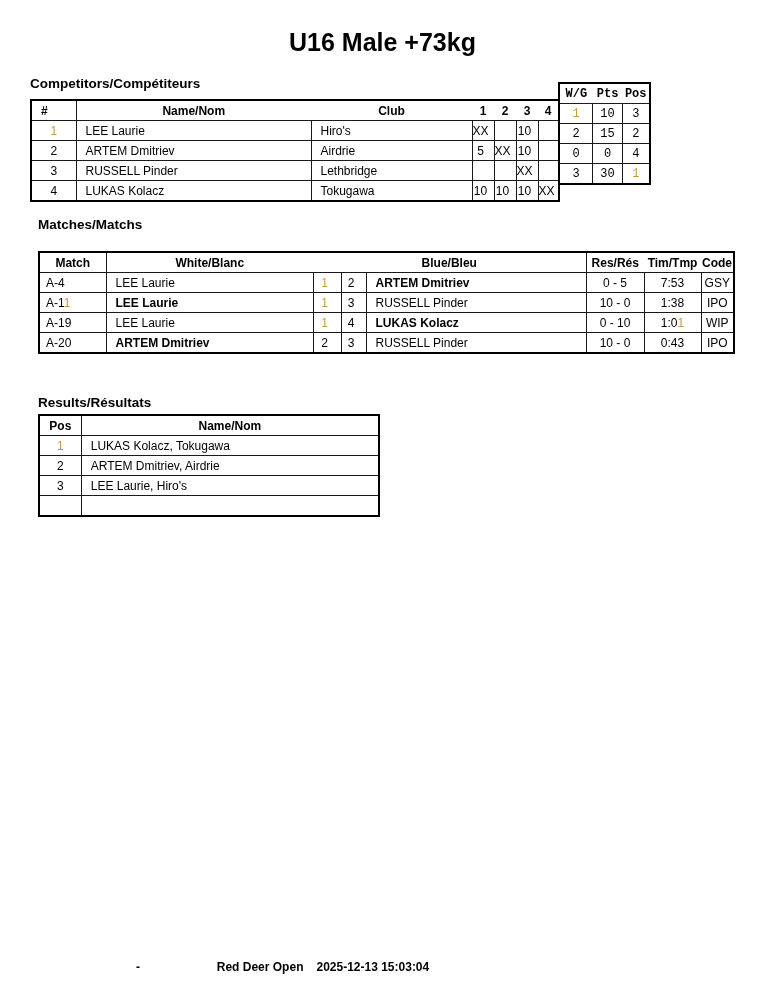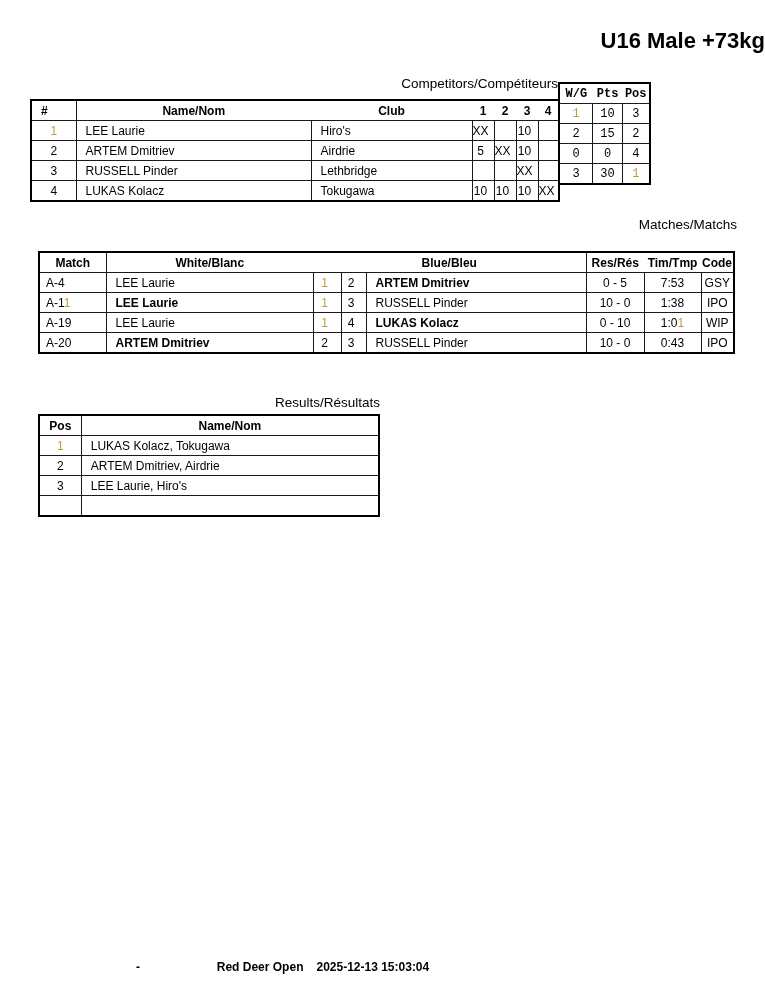--- a/index.html
+++ b/index.html
@@ -4,25 +4,25 @@
 <style>
   html,body { margin:0; padding:0; }
   body {
     width:765px; height:990px; position:relative;
     background:#ffffff; color:#000;
     font-family:"Liberation Sans", sans-serif;
     overflow:hidden;
   }
   .title {
     position:absolute; top:28px; left:0; width:765px;
-    text-align:right; font-size:22px; font-weight:bold; margin:0;
+    text-align:center; font-size:25px; font-weight:bold; margin:0;
   }
   .sec-heading {
-    position:absolute; font-weight:normal; font-size:13.5px;
-    text-align:right; white-space:nowrap;
+    position:absolute; font-weight:bold; font-size:13.5px;
+    text-align:left; white-space:nowrap;
   }
   #h-competitors { top:76px; left:30px; width:528px; }
   #h-matches     { top:217px; left:38px; width:699px; }
   #h-results     { top:395px; left:38px; width:342px; }
 
   table {
     position:absolute; border-collapse:collapse; table-layout:fixed;
     border:2px solid #000;
   }
   #t-comp-main { left:30px;  top:99px;  width:528px; }

